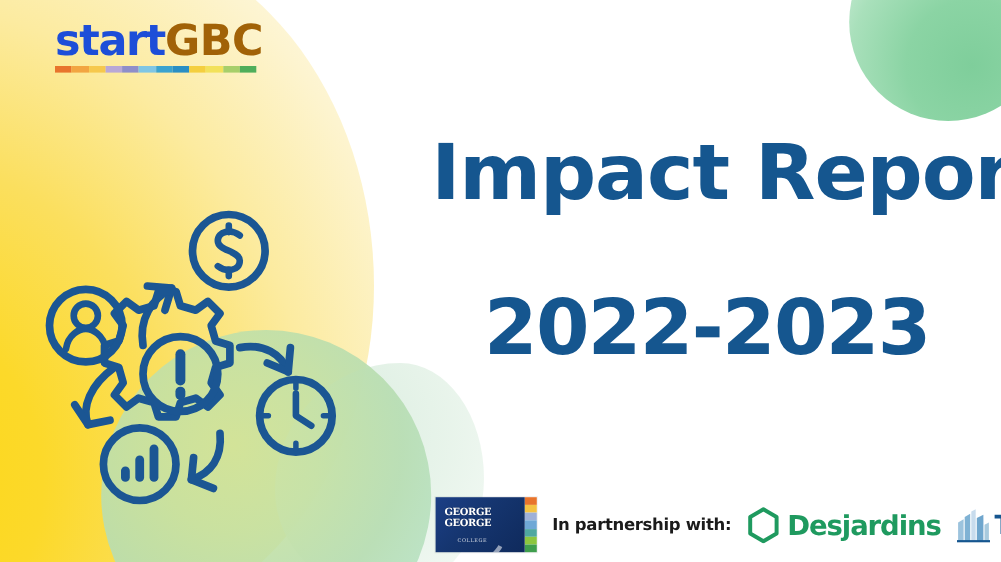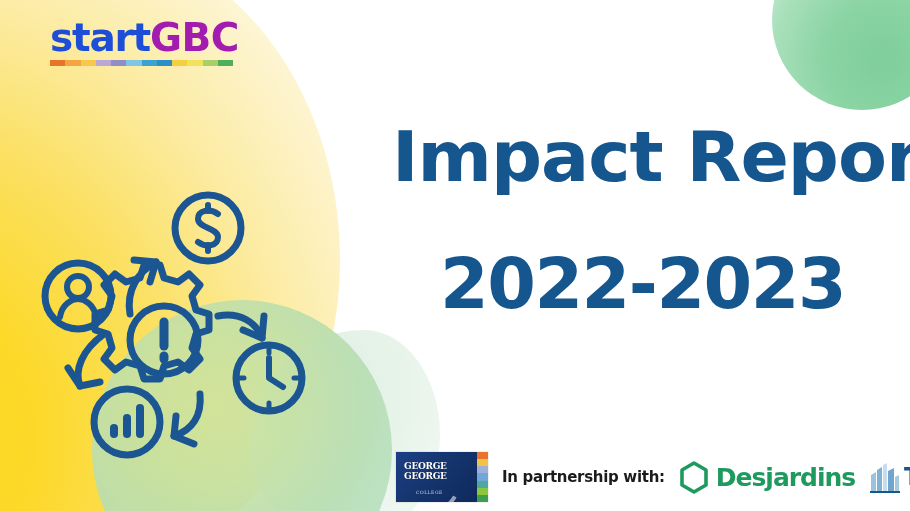--- a/index.html
+++ b/index.html
@@ -88,21 +88,21 @@
   }
   .logo-wordmark {
     font-family: "DejaVu Sans", sans-serif;
     font-size: 39px;
     font-weight: 700;
     line-height: 1;
     letter-spacing: -1.2px;
     white-space: nowrap;
   }
   .logo-start { color: #1d4ed8; }
-  .logo-gbc-txt { color: #a21caf; letter-spacing: -0.5px; }
+  .logo-gbc-txt { color: #a16207; letter-spacing: -0.5px; }
   .logo-colorbar {
     display: flex;
     width: 183px;
     height: 6px;
     margin-top: 3px;
   }
   .logo-colorbar span { flex: 1 1 auto; height: 100%; display: block; }
   .logo-tagline {
     margin-top: 4px;
     font-family: "DejaVu Sans", sans-serif;
@@ -140,21 +140,21 @@
     white-space: nowrap;
     letter-spacing: -1px;
   }
   .headline .title-line {
     font-size: 70px;
     transform: scaleX(1.02);
     transform-origin: left center;
   }
   .headline .year-line {
     font-size: 70px;
-    margin-top: 56px;
+    margin-top: 70px;
     margin-left: 48px;
     letter-spacing: -1.5px;
   }
 
   
   .partners {
     position: absolute;
     left: 396px;
     bottom: 6px;
     height: 56px;

